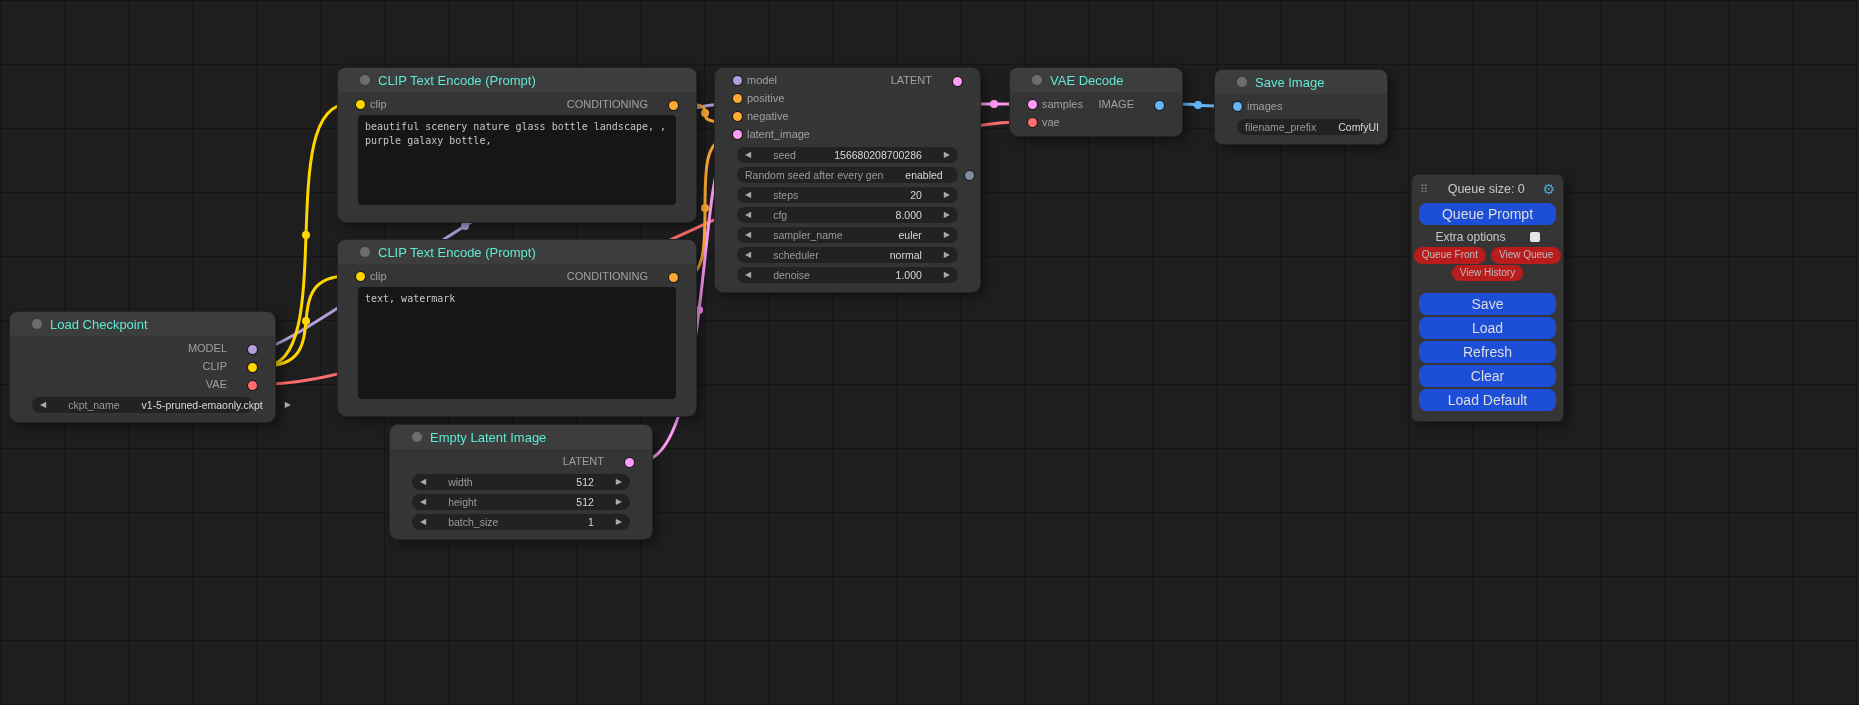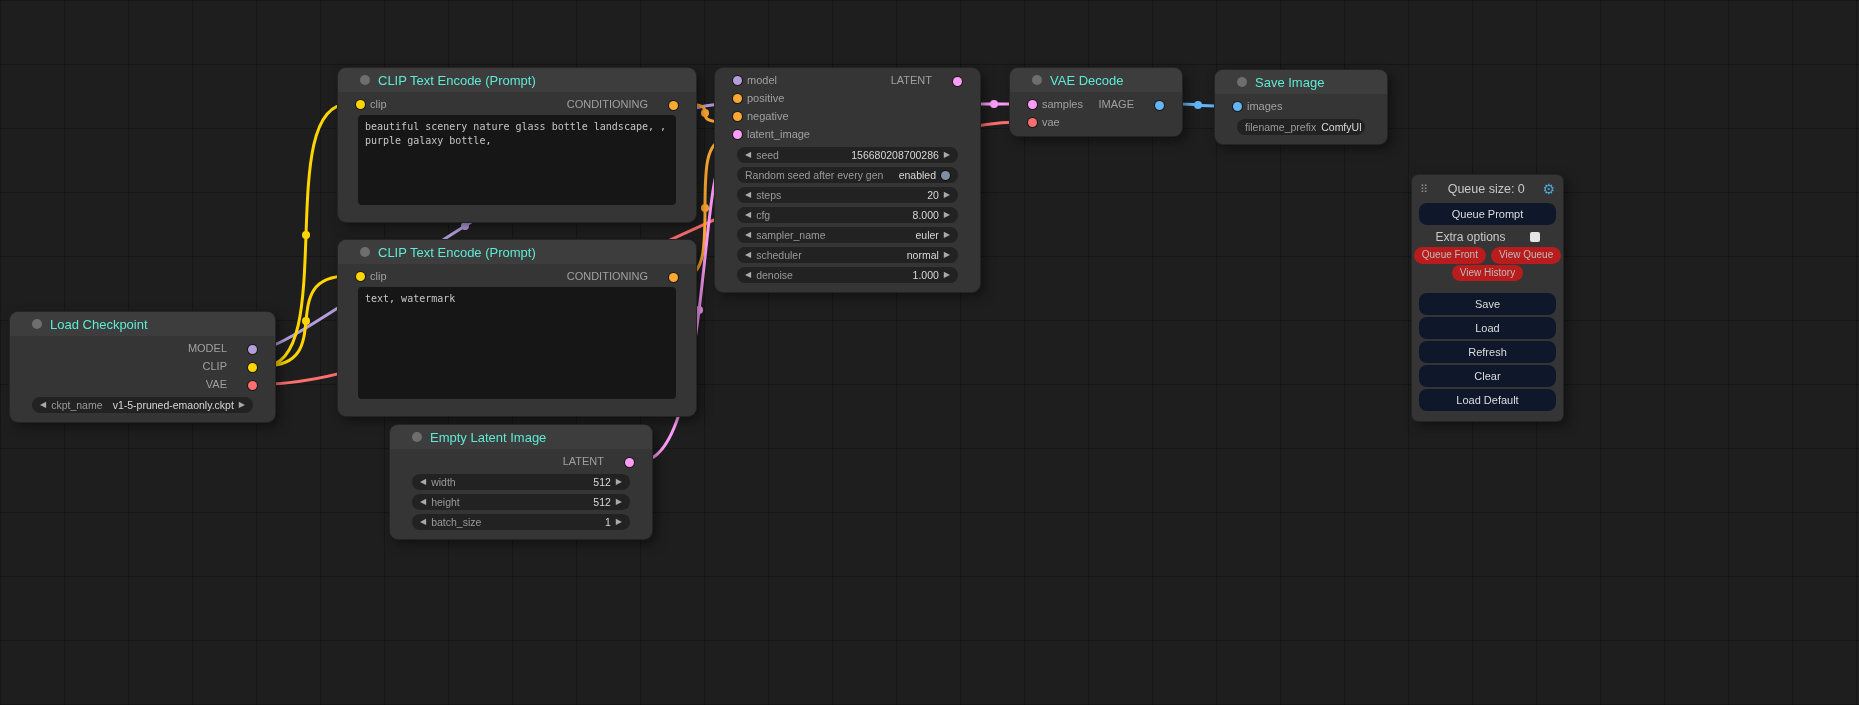--- a/index.html
+++ b/index.html
@@ -17,36 +17,36 @@
   .node-title{height:24px;display:flex;align-items:center;gap:8px;padding:0 22px;
     background:#3d3d3d;border-radius:8px 8px 0 0;font-size:13px;color:#5eead4;cursor:grab}
   .title-dot{width:10px;height:10px;border-radius:50%;background:#6e6e6e;flex:none}
   .node-body{padding:3px 12px 5px}
   .slot-row{height:18px;display:flex;align-items:center;justify-content:space-between;
     padding:0 6px;font-size:11px;color:#a0a0a0}
   .slot-in{display:flex;align-items:center;gap:5px}
   .slot-out{display:flex;align-items:flex-end;gap:21px;margin-left:auto}
   .port{width:9px;height:9px;border-radius:50%;flex:none;box-shadow:0 0 0 1px rgba(0,0,0,.5);background:#777}
   .widget{height:16px;margin:4px 10px;background:#222;border-radius:8px;display:flex;
-    align-items:center;gap:5px;padding:0 8px;font-size:10.5px}
+    align-items:center;gap:22px;padding:0 8px;font-size:10.5px}
   .warr{color:#aaa;font-size:8px;line-height:1;flex:none;cursor:pointer}
   .wlabel{color:#9a9a9a;white-space:nowrap}
   .wvalue{color:#d8d8d8;margin-left:auto;white-space:nowrap}
   .prompt{margin:2px 8px 12px;background:#161616;border-radius:4px;padding:5px 7px;
     font-family:"DejaVu Sans Mono",monospace;font-size:10px;line-height:1.4;color:#c6c6c6;overflow:hidden}
   .prompt-sm{height:90px}
   .prompt-lg{height:112px}
   #menu{position:absolute;z-index:3;left:1412px;top:175px;width:151px;background:#353535;
     border-radius:6px;box-shadow:0 0 0 1px #242424,4px 4px 12px rgba(0,0,0,.5);padding:4px 0 8px}
   .menu-header{display:flex;align-items:center;padding:2px 8px 4px;color:#c8c8c8;font-size:12.5px}
   .drag-handle{color:#8a8a8a;font-size:11px;margin-right:6px;cursor:grab}
   .queue-size{flex:1;text-align:center}
   .gear{color:#4fa8d5;font-size:14px;margin-left:4px;cursor:pointer}
-  .btn-big{display:block;width:calc(100% - 14px);margin:2px auto;height:22px;background:#0f172a;
-    border:none;border-radius:8px;color:#ddd;font-size:11px;font-family:inherit;cursor:pointer}
+  .btn-big{display:block;width:calc(100% - 14px);margin:2px auto;height:22px;background:#1d4ed8;
+    border:none;border-radius:8px;color:#ddd;font-size:14px;font-family:inherit;cursor:pointer}
   .extra-row{display:flex;align-items:center;justify-content:center;gap:24px;margin:5px 0 3px;color:#c8c8c8;font-size:12px}
   .checkbox{width:10px;height:10px;background:#e6e6e6;border-radius:2px;cursor:pointer}
   .small-row{display:flex;justify-content:center;gap:5px;margin:1px 0}
   .btn-small{background:#b91c1c;border:none;border-radius:9px;color:#bbb;font-size:10px;
     font-family:inherit;padding:2px 8px;line-height:1.25;cursor:pointer}
   .btn-gap{margin-top:12px}
 </style>
 </head>
 <body>
 

